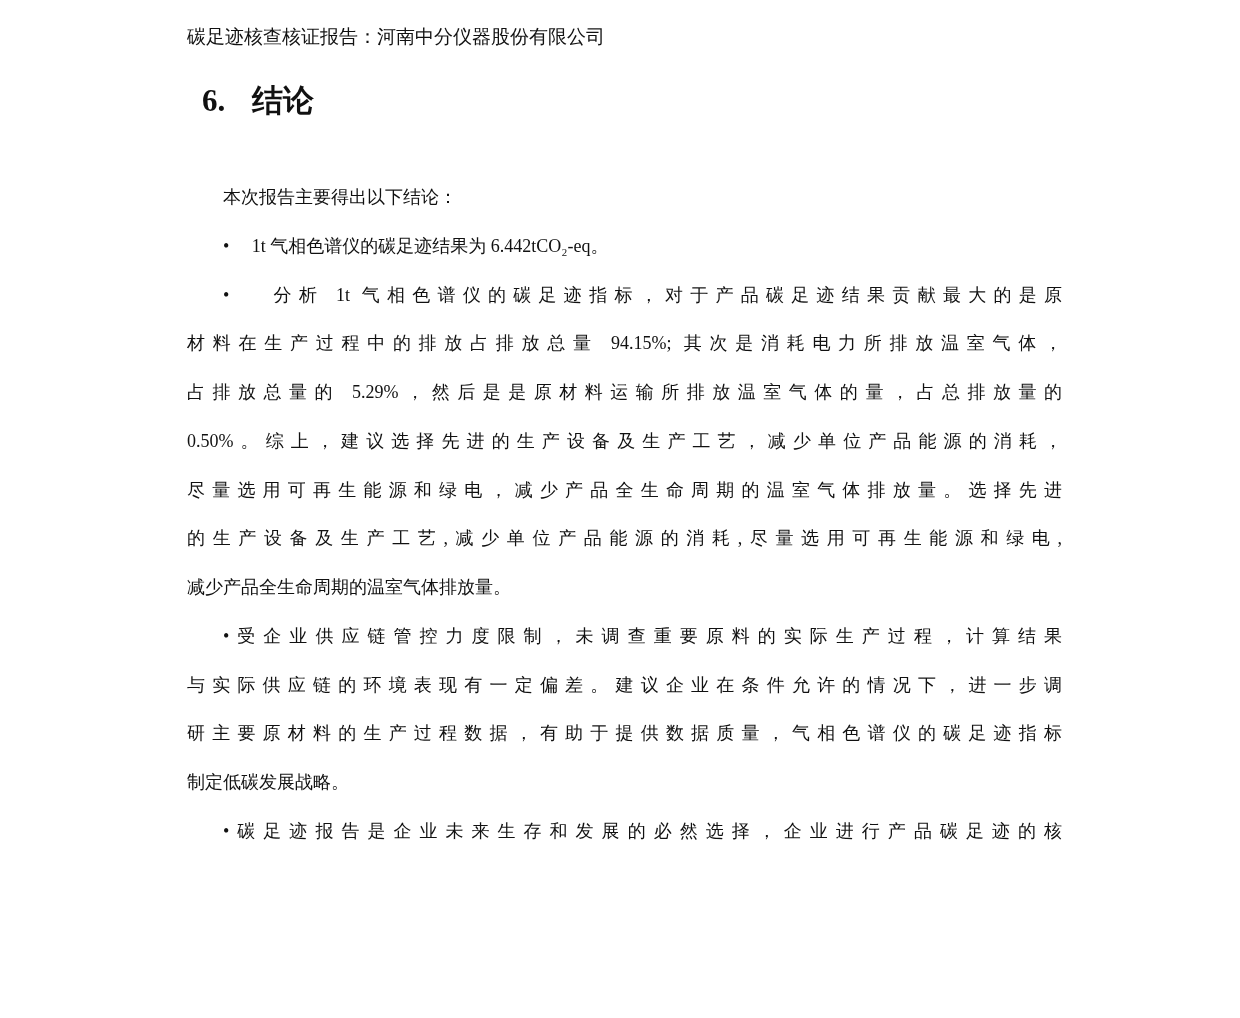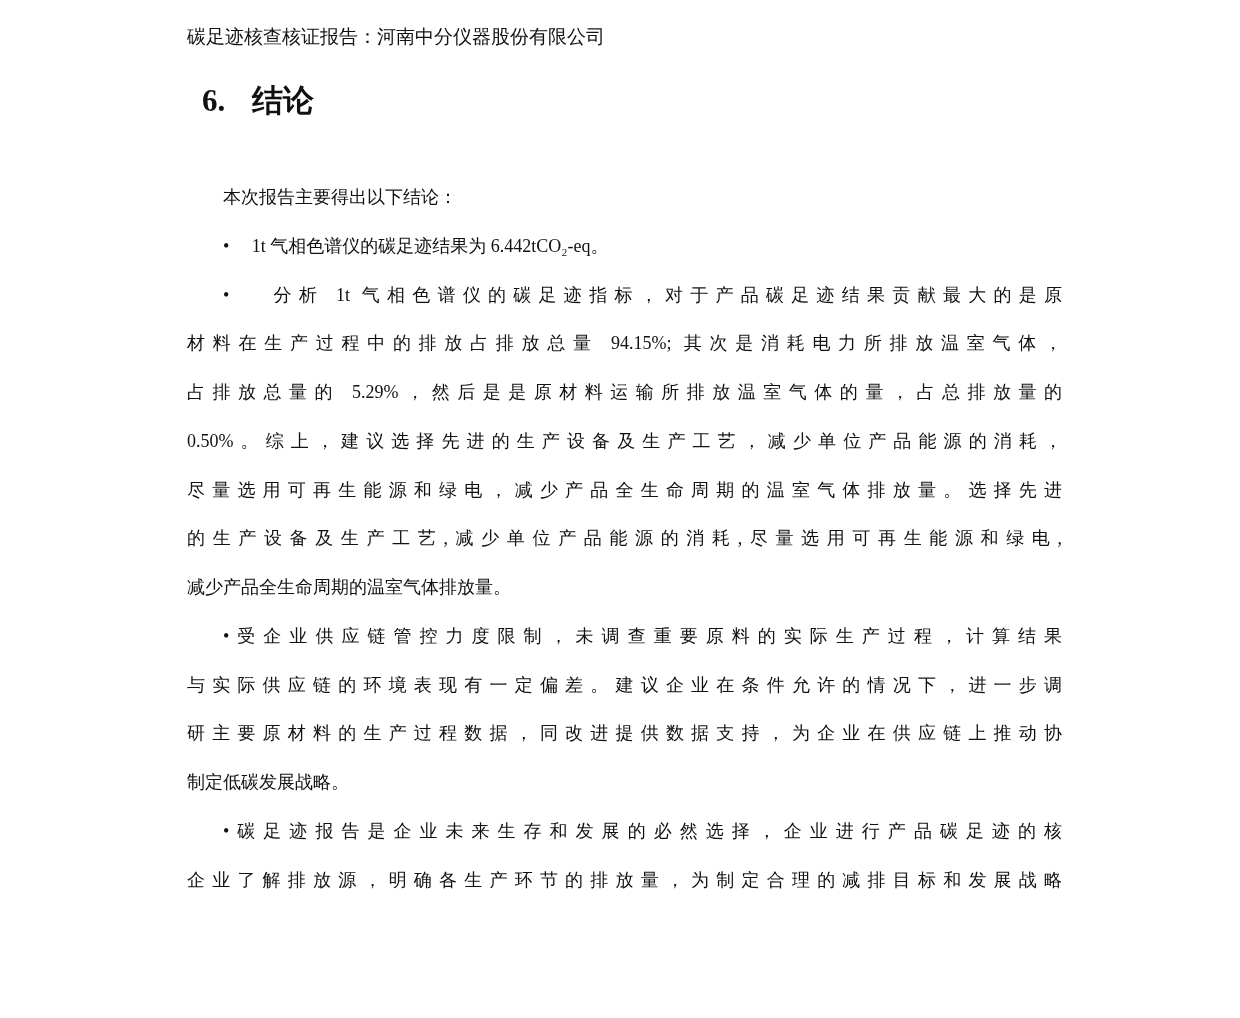--- a/index.html
+++ b/index.html
@@ -72,19 +72,18 @@
     <div class="line indent">•　 1t 气相色谱仪的碳足迹结果为 6.442tCO₂-eq。</div>
     <div class="line indent fill">•　 分析 1t 气相色谱仪的碳足迹指标，对于产品碳足迹结果贡献最大的是原</div>
     <div class="line fill">材料在生产过程中的排放占排放总量 94.15%; 其次是消耗电力所排放温室气体，</div>
     <div class="line fill">占排放总量的 5.29%，然后是是原材料运输所排放温室气体的量，占总排放量的</div>
     <div class="line fill">0.50%。综上，建议选择先进的生产设备及生产工艺，减少单位产品能源的消耗，</div>
     <div class="line fill">尽量选用可再生能源和绿电，减少产品全生命周期的温室气体排放量。选择先进</div>
     <div class="line fill">的生产设备及生产工艺,减少单位产品能源的消耗,尽量选用可再生能源和绿电,</div>
     <div class="line">减少产品全生命周期的温室气体排放量。</div>
     <div class="line indent fill">•受企业供应链管控力度限制，未调查重要原料的实际生产过程，计算结果</div>
     <div class="line fill">与实际供应链的环境表现有一定偏差。建议企业在条件允许的情况下，进一步调</div>
-    <div class="line fill">研主要原材料的生产过程数据，同改进提供数据支持，为企业在供应链上推动协</div>
+    <div class="line fill">研主要原材料的生产过程数据，有助于提供数据质量，气相色谱仪的碳足迹指标</div>
     <div class="line">制定低碳发展战略。</div>
     <div class="line indent fill">•碳足迹报告是企业未来生存和发展的必然选择，企业进行产品碳足迹的核</div>
-    <div class="line fill">企业了解排放源，明确各生产环节的排放量，为制定合理的减排目标和发展战略</div>
   </div>
 
 </div>
 
 </body></html>

